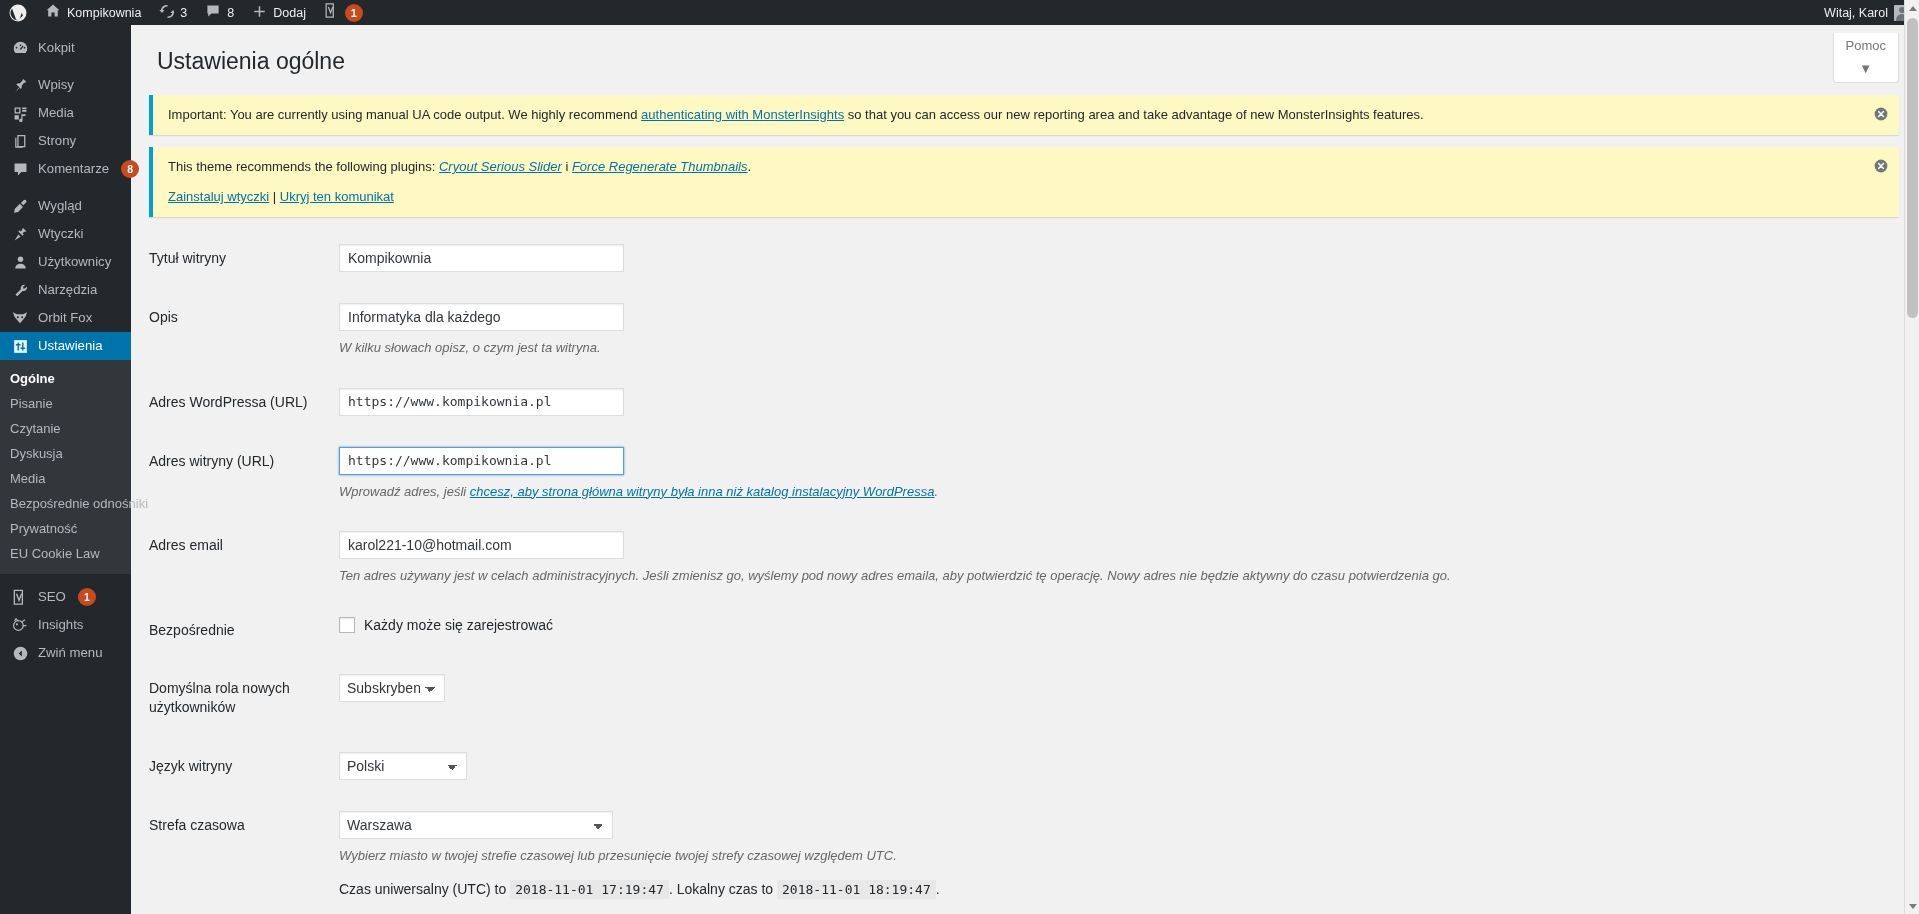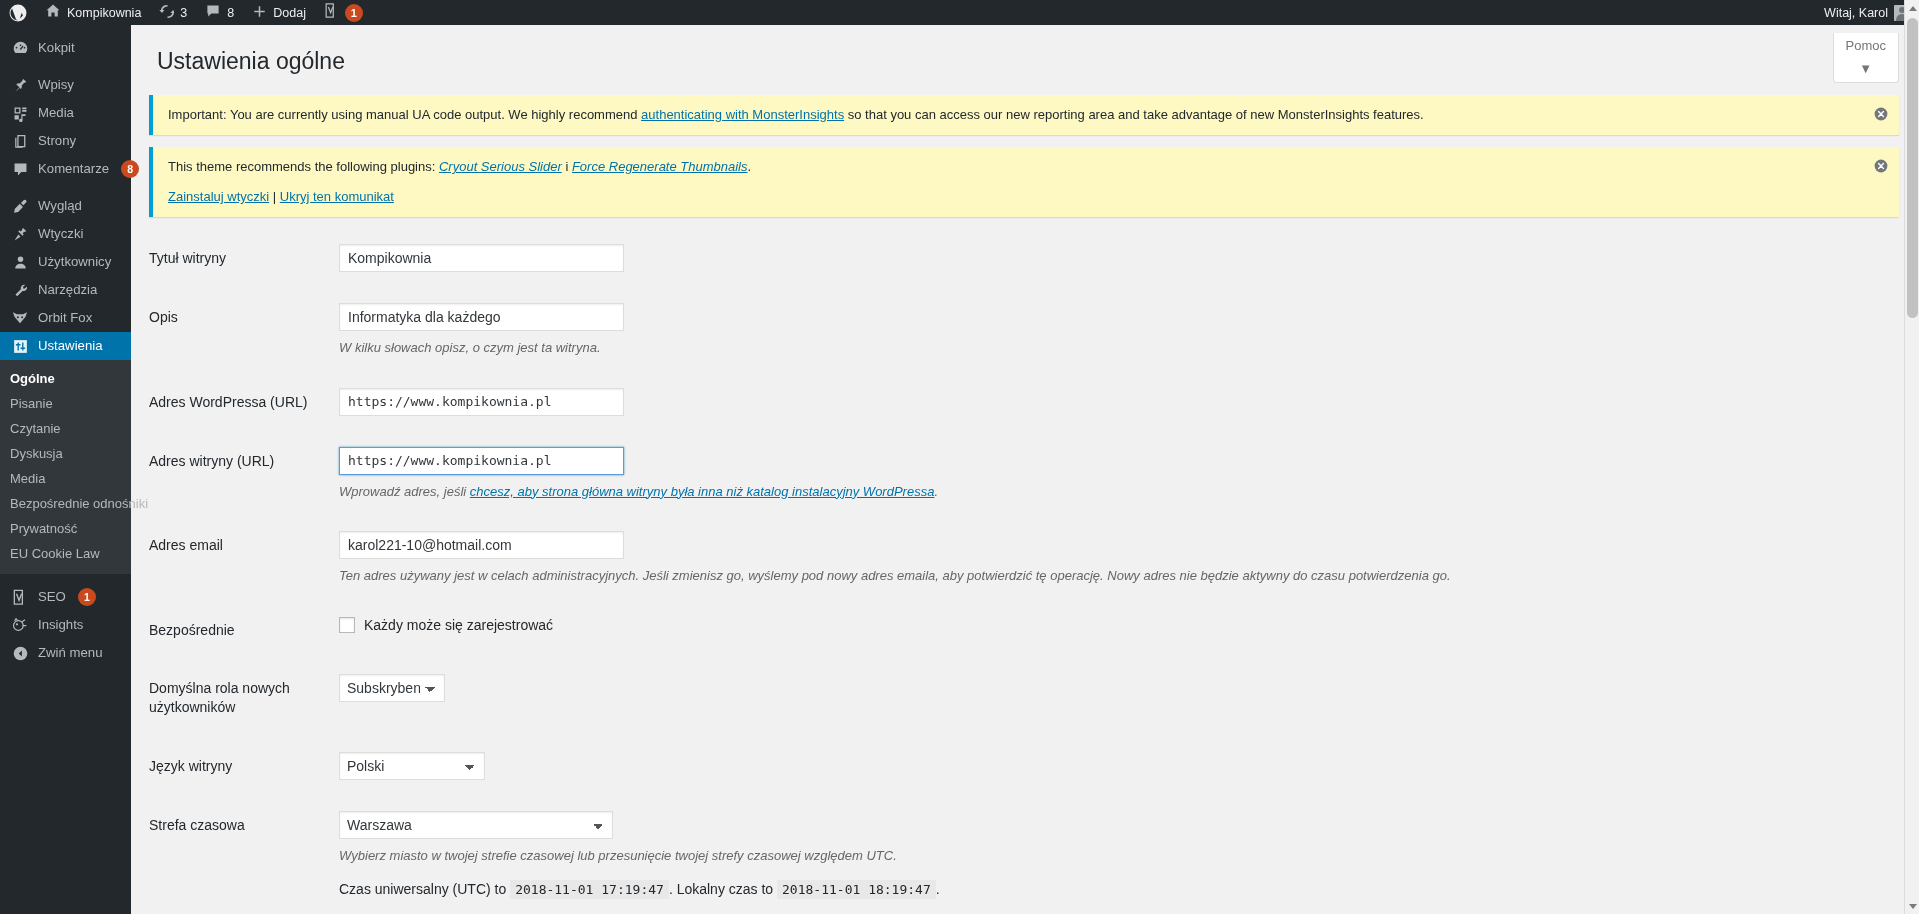--- a/index.html
+++ b/index.html
@@ -174,21 +174,21 @@
     box-shadow: inset 0 1px 2px rgba(0,0,0,.07);
     -webkit-appearance: none; -moz-appearance: none; appearance: none;
     font-family: "Liberation Sans", sans-serif;
     background-image: linear-gradient(45deg, transparent 50%, #555 50%),
                       linear-gradient(135deg, #555 50%, transparent 50%);
     background-position: calc(100% - 14px) 12px, calc(100% - 9px) 12px;
     background-size: 5px 5px, 5px 5px;
     background-repeat: no-repeat;
   }
   select.sel-role { width: 106px; }
-  select.sel-lang { width: 146px; }
+  select.sel-lang { width: 128px; }
   select.sel-tz   { width: 274px; }
 
   .cb-row { display: flex; align-items: center; gap: 9px; font-size: 14px; }
   input.wp-checkbox {
     -webkit-appearance: none; appearance: none;
     width: 16px; height: 16px; margin: 0;
     border: 1px solid #b4b9be; background: #fff;
     box-shadow: inset 0 1px 2px rgba(0,0,0,.1);
     border-radius: 0; outline: none; cursor: pointer;
   }

